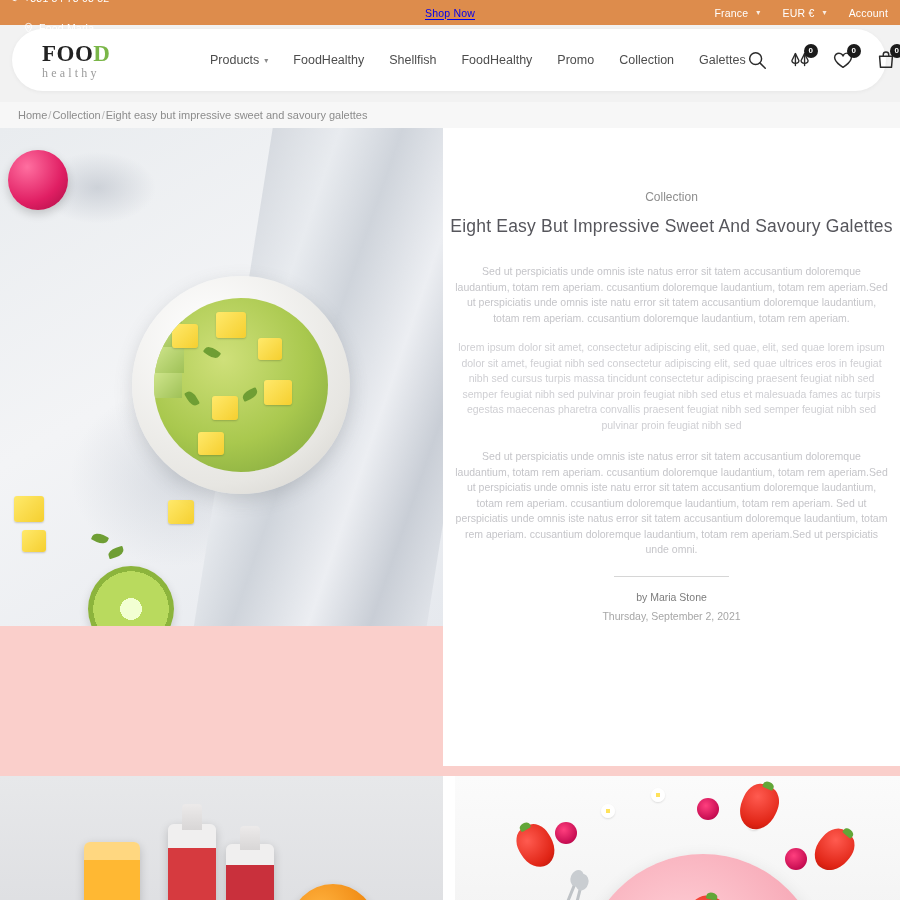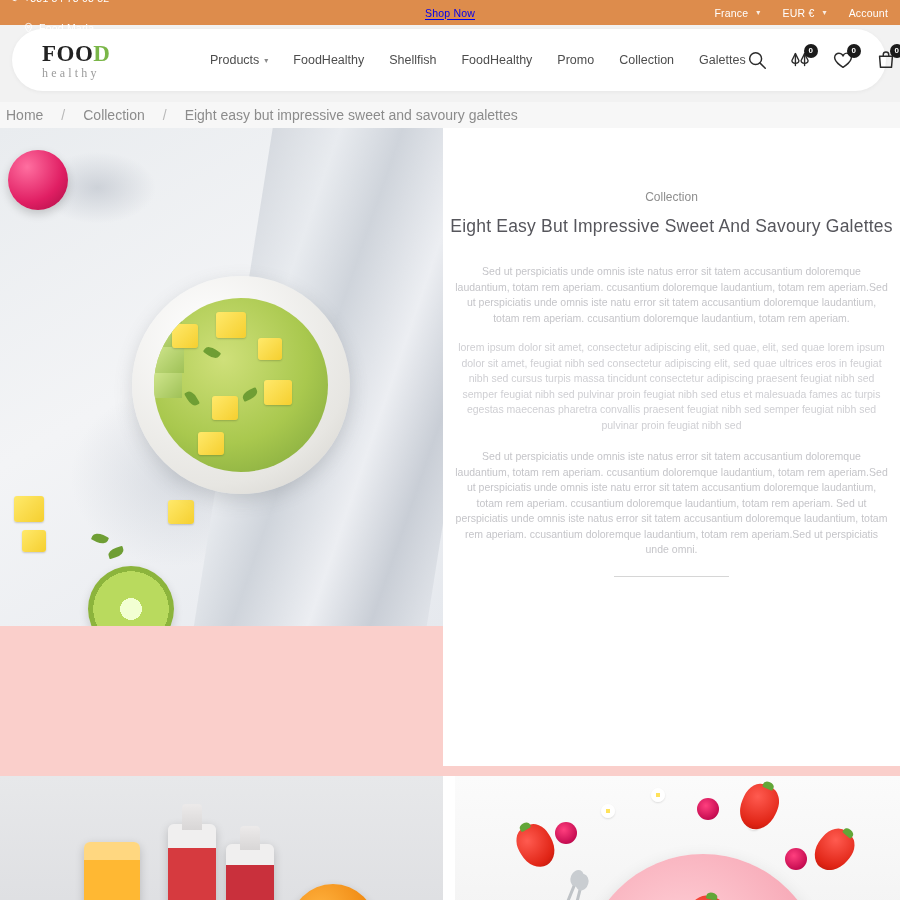--- a/index.html
+++ b/index.html
@@ -88,23 +88,23 @@
     background: #1b1b1b; color: #ffffff;
     font-size: 8px; line-height: 14px; text-align: center;
     font-weight: 600;
   }
 
   
   .crumbs {
     height: 26px;
     background: #f7f7f7;
     display: flex; align-items: center;
-    padding-left: 6px;
-    font-size: 14px; color: #8c8c8c;
-    gap: 18px;
+    padding-left: 18px;
+    font-size: 11px; color: #8c8c8c;
+    gap: 1px;
   }
   .crumb-sep { color: #b9b9b9; }
   .crumb-cur { color: #8c8c8c; }
 
   
   .stage { position: relative; width: 900px; height: 772px; background: #fff; }
 
   .hero-row { position: absolute; left: 0; top: 0; width: 900px; height: 498px; }
   .hero-img {
     position: absolute; left: 0; top: 0; width: 443px; height: 498px;
@@ -420,20 +420,22 @@
       </div>
     </div>
 
     <div class="hero-text">
       <div class="kicker">Collection</div>
       <h1 class="title">Eight Easy But Impressive Sweet And Savoury Galettes</h1>
       <p class="para">Sed ut perspiciatis unde omnis iste natus error sit tatem accusantium doloremque laudantium, totam rem aperiam. ccusantium doloremque laudantium, totam rem aperiam.Sed ut perspiciatis unde omnis iste natu error sit tatem accusantium doloremque laudantium, totam rem aperiam. ccusantium doloremque laudantium, totam rem aperiam.</p>
       <p class="para p2">lorem ipsum dolor sit amet, consectetur adipiscing elit, sed quae, elit, sed quae lorem ipsum dolor sit amet, feugiat nibh sed consectetur adipiscing elit, sed quae ultrices eros in feugiat nibh sed cursus turpis massa tincidunt consectetur adipiscing praesent feugiat nibh sed semper feugiat nibh sed pulvinar proin feugiat nibh sed etus et malesuada fames ac turpis egestas maecenas pharetra convallis praesent feugiat nibh sed semper feugiat nibh sed pulvinar proin feugiat nibh sed</p>
       <p class="para">Sed ut perspiciatis unde omnis iste natus error sit tatem accusantium doloremque laudantium, totam rem aperiam. ccusantium doloremque laudantium, totam rem aperiam.Sed ut perspiciatis unde omnis iste natu error sit tatem accusantium doloremque laudantium, totam rem aperiam. ccusantium doloremque laudantium, totam rem aperiam. Sed ut perspiciatis unde omnis iste natus error sit tatem accusantium doloremque laudantium, totam rem aperiam. ccusantium doloremque laudantium, totam rem aperiam.Sed ut perspiciatis unde omni.</p>
       <div class="divider"></div>
+      <div class="byline">by Maria Stone</div>
+      <div class="dateline">Thursday, September 2, 2021</div>
     </div>
   </div>
 
   <div class="bot-left">
     <div class="ph kitchen-bg">
       <div class="bottle" style="left:84px; height:178px; width:56px;
            background:linear-gradient(180deg,#ffd780 0 10%,#ffb833 10% 100%);"></div>
       <div class="bottle" style="left:168px; height:196px; width:48px;
            background:linear-gradient(180deg,#f0efef 0 12%,#d63a3f 12% 100%);"></div>
       <div class="bneck" style="left:182px; bottom:198px; height:26px;

